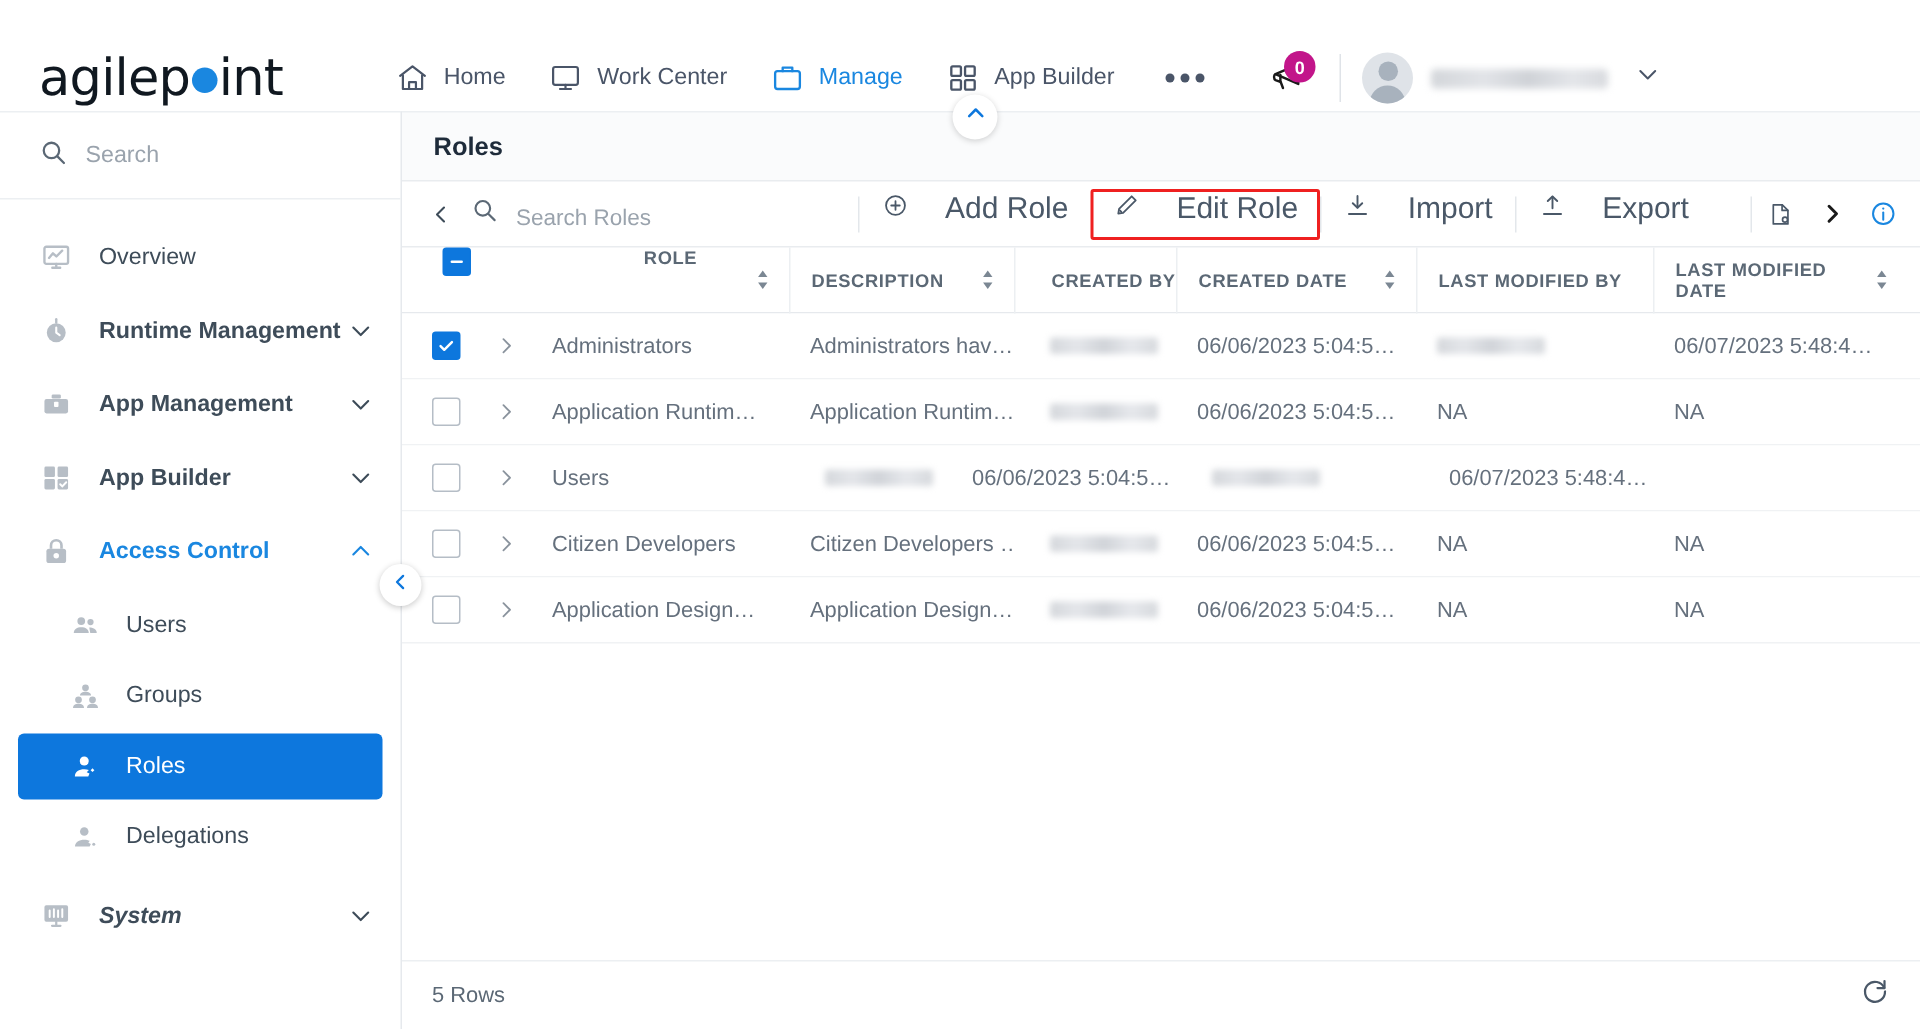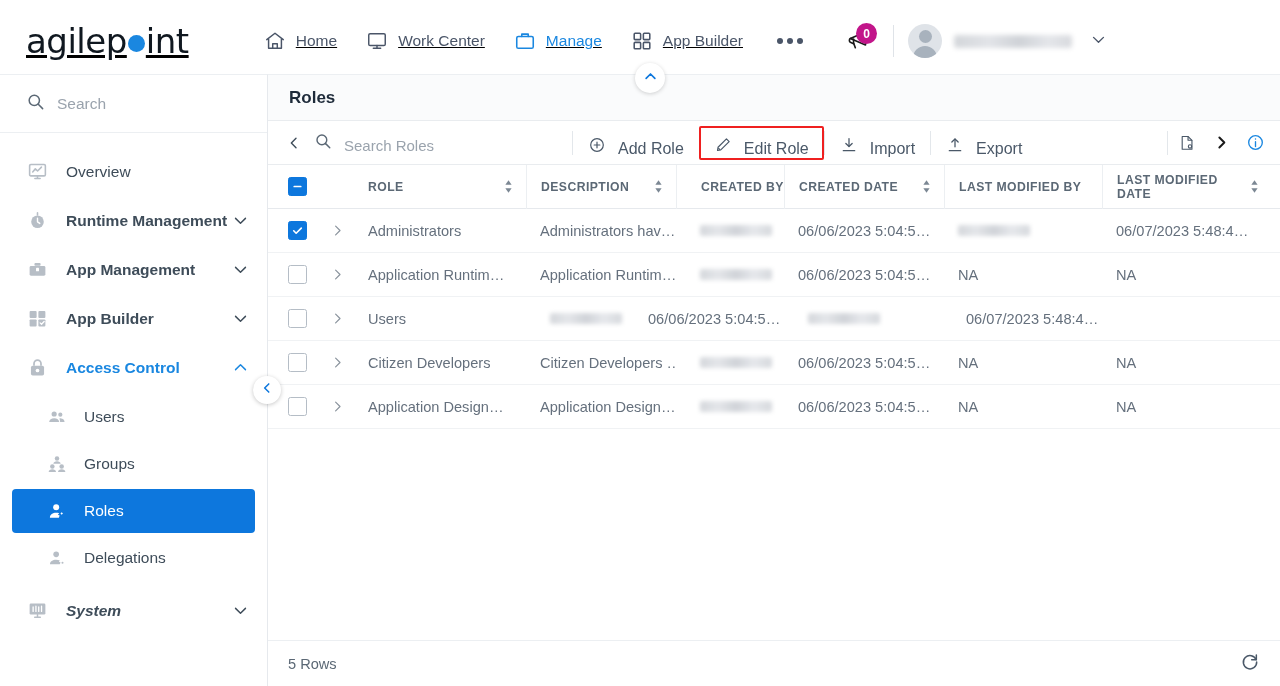--- a/index.html
+++ b/index.html
@@ -6,23 +6,23 @@
   html, body {
     width: 1280px; height: 686px;
     font-family: "Liberation Sans", sans-serif;
     background: #ffffff;
     overflow: hidden;
   }
   .app { position: relative; width: 1280px; height: 686px; background:#fff; }
 
   
   .topbar {
-    position: absolute; top:4px; left:0; width:1125px; height:74px;
+    position: absolute; top:15px; left:0; width:1125px; height:74px;
     background:#ffffff;
-    display:flex; align-items:center;text-decoration:underline;
+    display:flex; align-items:center;
   }
   .logo { margin-left:26px; display:flex; align-items:center; }
   .logo-text {
     font-family:"DejaVu Sans", sans-serif;
     font-size:34px; letter-spacing:-0.5px; color:#101820; font-weight:400;
     display:flex; align-items:baseline;
   }
   .logo-dot {
     display:inline-block; width:17px; height:17px; border-radius:50%;
     background:#1a87e0; margin:0 1px; position:relative; top:-1px;
@@ -112,37 +112,37 @@
   .toolbar {
     height:45px; background:#ffffff; display:flex; align-items:center;
     border-top:1px solid #e9ecef; border-bottom:1px solid #e9ecef;
     padding:0 10px 0 12px; position:relative;
   }
   .tb-arrow { width:28px; display:flex; align-items:center; justify-content:center; cursor:pointer; color:#3e4c59; }
   .tb-search { display:flex; align-items:flex-end; gap:12px; width:258px; margin-left:6px; cursor:text; }
   .tb-search .ph { color:#9aa3ad; font-size:15px; }
   .tb-sep { width:1px; height:24px; background:#e3e7eb; margin:0 0px; }
   .tb-btn {
-    display:flex; align-items:flex-end; gap:12px; height:30px; padding:0 15px;
-    color:#4a5868; font-size:16px; cursor:pointer; white-space:nowrap;
+    display:flex; align-items:flex-start; gap:24px; height:30px; padding:0 15px;
+    color:#4a5868; font-size:20px; cursor:pointer; white-space:nowrap;
   }
   .tb-btn.disabled { color:#b4bcc6; cursor:default; }
   .tb-btn.highlight { border:2px solid #ef2020; border-radius:2px; height:34px; padding:0 13px; }
   .tb-end { margin-left:auto; display:flex; align-items:center; gap:4px; }
   .tb-icon-only { width:30px; display:flex; align-items:center; justify-content:center; cursor:pointer; }
   .thead {
     display:flex; align-items:center; height:44px;
     border-bottom:1px solid #e6e9ed; background:#fff;
   }
   .th {
     font-size:12.2px; letter-spacing:.45px; color:#5b6875; font-weight:700;
     display:flex; align-items:center; height:44px; padding-left:14px;
     border-left:1px solid #eceff2; position:relative;
   }
-  .th:first-child, .th.nobord { border-left:none; }
+  .th:first-child, .th.nobord { border-left:none;flex-direction:column; }
   .th .sort { margin-left:auto; margin-right:12px; display:flex; flex-direction:column; gap:1px; }
   .row {
     display:flex; align-items:center; height:44px;
     border-bottom:1px solid #f0f2f4; background:#fff;
   }
   .td { font-size:14.6px; color:#65707d; display:flex; align-items:center; height:44px; padding-left:14px; overflow:hidden; white-space:nowrap; }
   .c-check { width:52px; justify-content:flex-start; padding-left:20px; }
   .c-exp   { width:34px; justify-content:center; padding-left:0; }
   .c-role  { width:172px; }
   .c-desc  { width:150px; }

